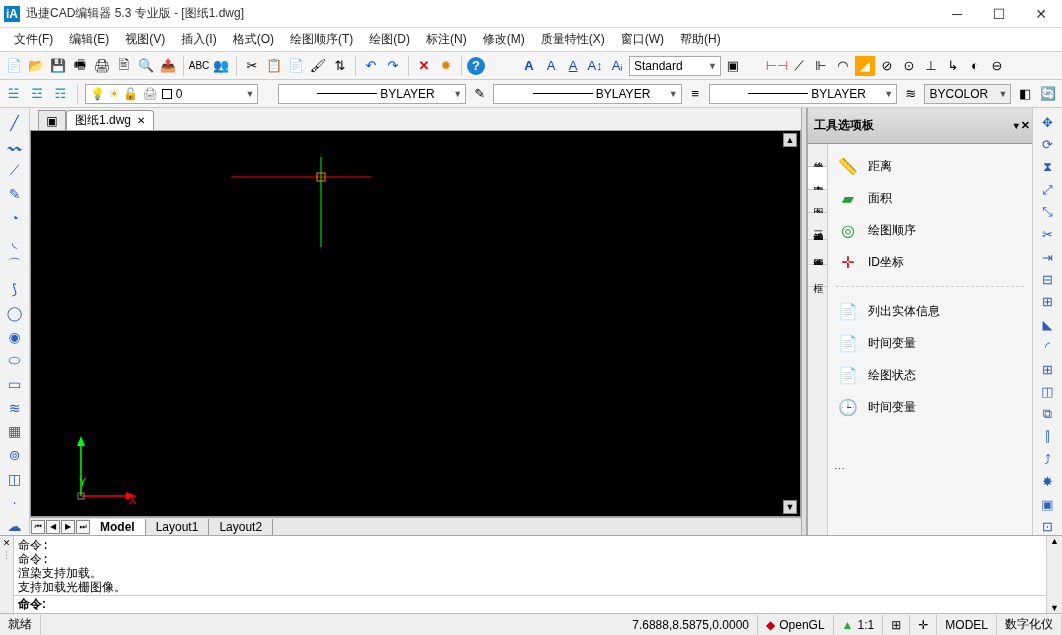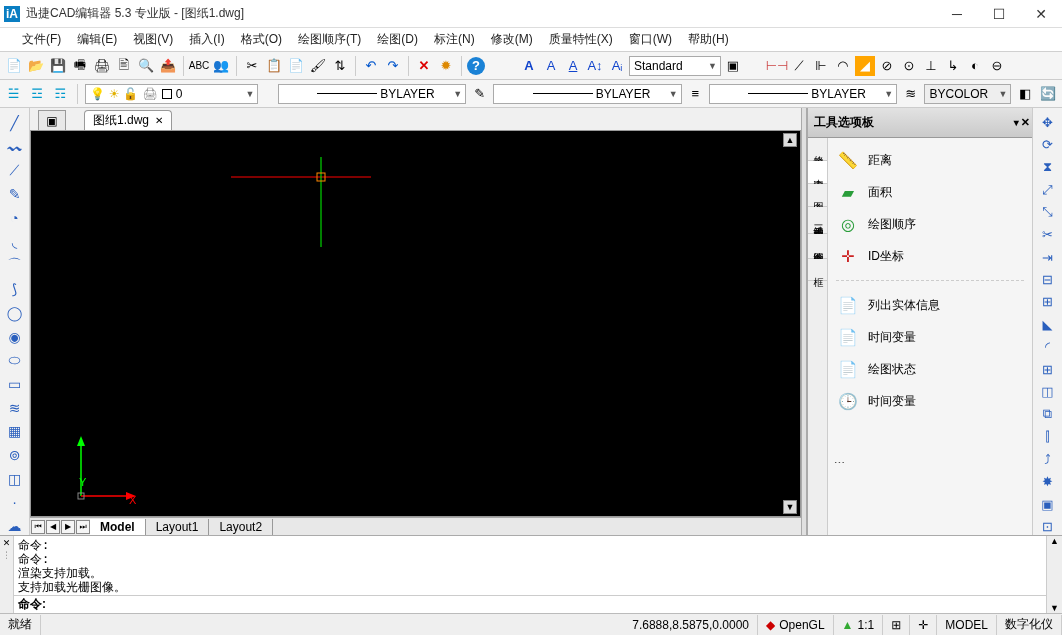--- a/index.html
+++ b/index.html
@@ -2,51 +2,51 @@
 <html><head>
 <meta charset="utf-8">
 <style>
 * { margin: 0; padding: 0; box-sizing: border-box; font-family: "Microsoft YaHei", SimSun, sans-serif; font-size: 12px; }
 body { background: #f0f0f0; width: 1062px; height: 635px; overflow: hidden; display: flex; flex-direction: column; }
 .titlebar { height: 28px; background: #fff; display: flex; align-items: center; padding-left: 4px; border-bottom: 1px solid #ddd; }
 .titlebar .app-icon { width: 16px; height: 16px; background: #0a7ec2; color:#fff; display:flex; align-items:center; justify-content:center; font-size:12px; font-weight:bold; margin-right:6px;}
 .titlebar .title-text { color: #333; }
 .titlebar .win-btns { margin-left: auto; display: flex; }
 .titlebar .win-btn { width: 42px; height: 28px; display: flex; align-items: center; justify-content: center; font-size: 14px; color:#333; }
-.menubar { height: 24px; background: #fff; display: flex; align-items: center; padding-left: 16px; border-bottom: 1px solid #d0d0d0; gap: 4px;}
+.menubar { height: 24px; background: #fff; display: flex; align-items: center; padding-left: 8px; border-bottom: 1px solid #d0d0d0; gap: 4px;}
 .menubar .menu-item { padding: 2px 6px; color: #222; }
 .toolbar { height: 28px; background: #f5f5f5; border-bottom: 1px solid #ccc; display: flex; align-items: center; padding: 0 4px; gap: 2px;}
 .tb-ico { width: 20px; height: 20px; display: inline-flex; align-items:center; justify-content:center; font-size:13px; border:1px solid transparent; }
 .tb-sep { width: 1px; height: 20px; background: #ccc; margin: 0 3px; }
 .combo { height: 20px; border: 1px solid #aaa; background: #fff; display: flex; align-items: center; padding: 0 4px; font-size: 11px; position:relative;}
 .combo .arrow { position:absolute; right:3px; font-size:9px; color:#555;}
 .toolbar2 { height: 28px; background: #f5f5f5; border-bottom: 1px solid #ccc; display: flex; align-items: center; padding: 0 4px; gap: 4px;}
 .layer-combo { width: 180px; justify-content: flex-start; gap:4px;}
 .lt-combo { width: 195px; justify-content:center;padding-left:12px; }
 .main-area { flex: 1; display: flex; min-height: 0; }
 .left-tools { width: 30px; background: #f2f2f2; border-right: 1px solid #ccc; display:flex; flex-direction:column; align-items:center; padding-top:6px; gap:6px;}
 .left-tools .lt-ico { width:20px; height:18px; display:flex; align-items:center; justify-content:center; color:#2a5fbd; font-size:14px;}
 .canvas-wrap { flex: 1; display:flex; flex-direction:column; min-width:0;}
 .tab-header { height: 22px; background: #f0f0f0; display:flex; align-items:flex-end; padding-left:8px;}
 .fixed-tab { width:28px; height:20px; border:1px solid #999; border-bottom:none; background:#e8e8e8; display:flex; align-items:center; justify-content:center;}
-.file-tab { height:20px; background:#fff; border:1px solid #999; border-bottom:none; border-top-left-radius:4px; border-top-right-radius:4px; padding:0 8px; display:flex; align-items:center; gap:6px; margin-left:18px;}
+.file-tab { height:20px; background:#fff; border:1px solid #999; border-bottom:none; border-top-left-radius:4px; border-top-right-radius:4px; padding:0 8px; display:flex; align-items:center; gap:6px; margin-left:0;}
 .file-tab .close-x { font-size:10px; }
 .canvas { flex:1; background:#000; position:relative; border:1px solid #999;}
 .canvas .axis-y { position:absolute; left:48px; bottom:28px; color:#0f0; font-size:11px; }
 .canvas .axis-x { position:absolute; left:98px; bottom:10px; color:#f00; font-size:11px; }
 .canvas svg.ucs { position:absolute; left:40px; bottom:10px; }
 .canvas svg.cursor-cross { position:absolute; left:200px; top:26px;}
 .canvas .nav-arrow { position:absolute; right:3px; width:14px; height:14px; background:#ddd; border:1px solid #888; display:flex; align-items:center; justify-content:center; font-size:9px;}
 .layout-tabs { height:18px; background:#e8e8e8; border-top:1px solid #aaa; display:flex; align-items:center; font-family:"Courier New",monospace; font-size:11px;}
 .layout-tabs .lt-btn { width:14px; height:14px; border:1px solid #888; background:#f5f5f5; display:flex; align-items:center; justify-content:center; font-size:8px; margin-left:1px;}
 .layout-tabs .lay-tab { padding:0 10px; border-right:1px solid #999; height:16px; display:flex; align-items:center;}
 .layout-tabs .lay-tab.active { background:#fff; font-weight:bold;}
 .side-split { width:6px; background:#e0e0e0; border-left:1px solid #aaa; border-right:1px solid #aaa;}
 .panel-col { width:225px; background:#f5f5f5; border-left:1px solid #aaa; display:flex; flex-direction:column;}
-.panel-head { height:30px; background:linear-gradient(#e2e2e2,#cacaca); border-bottom:1px solid #999; display:flex; align-items:center; padding-left:6px; font-weight:bold; color:#000; font-size:13px;}
+.panel-head { height:36px; background:linear-gradient(#e2e2e2,#cacaca); border-bottom:1px solid #999; display:flex; align-items:center; padding-left:6px; font-weight:bold; color:#000; font-size:13px;}
 .panel-body { flex:1; display:flex;}
 .vtabs { width:20px; background:#eee; display:flex; flex-direction:column; border-right:1px solid #ccc;}
 .vtab { flex:0 0 auto; padding:10px 2px; writing-mode:vertical-rl; text-orientation:upright; font-size:10px; border-bottom:1px solid #ccc; background:#f0f0f0; text-align:center; letter-spacing:1px;}
 .vtab.active { background:#fff;}
 .panel-items { flex:1; padding:6px 6px; overflow:auto;}
 .p-item { display:flex; align-items:center; gap:8px; padding:4px 2px;}
 .p-item .pic { width:24px; height:24px; display:flex; align-items:center; justify-content:center; font-size:16px;}
 .p-sep { height:1px; border-top:1px dashed #ccc; margin:8px 2px;}
 .panel-close { margin-left:auto; height:16px; display:flex; align-items:center; gap:2px; padding-right:2px;}
 .right-tools { width:30px; background:#f2f2f2; border-left:1px solid #ccc; display:flex; flex-direction:column; align-items:center; padding-top:6px; gap:6px;}

